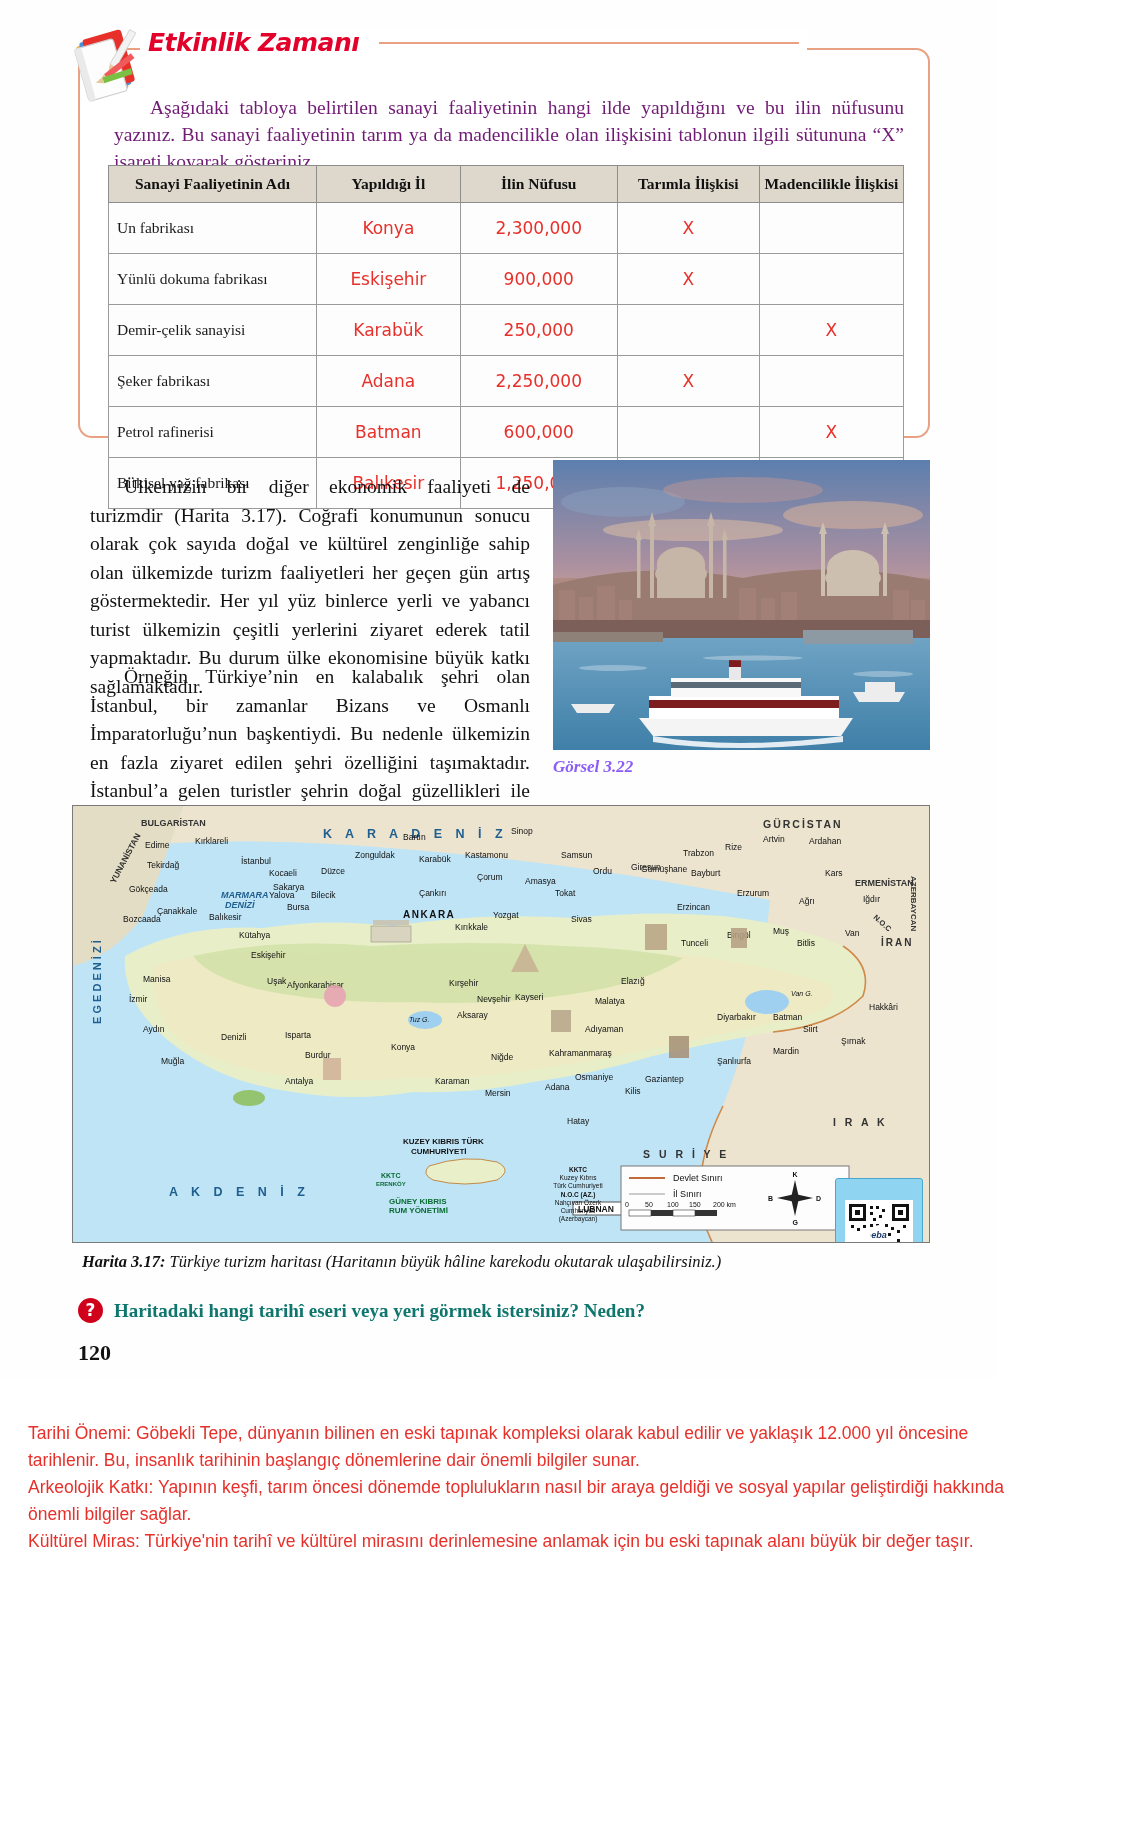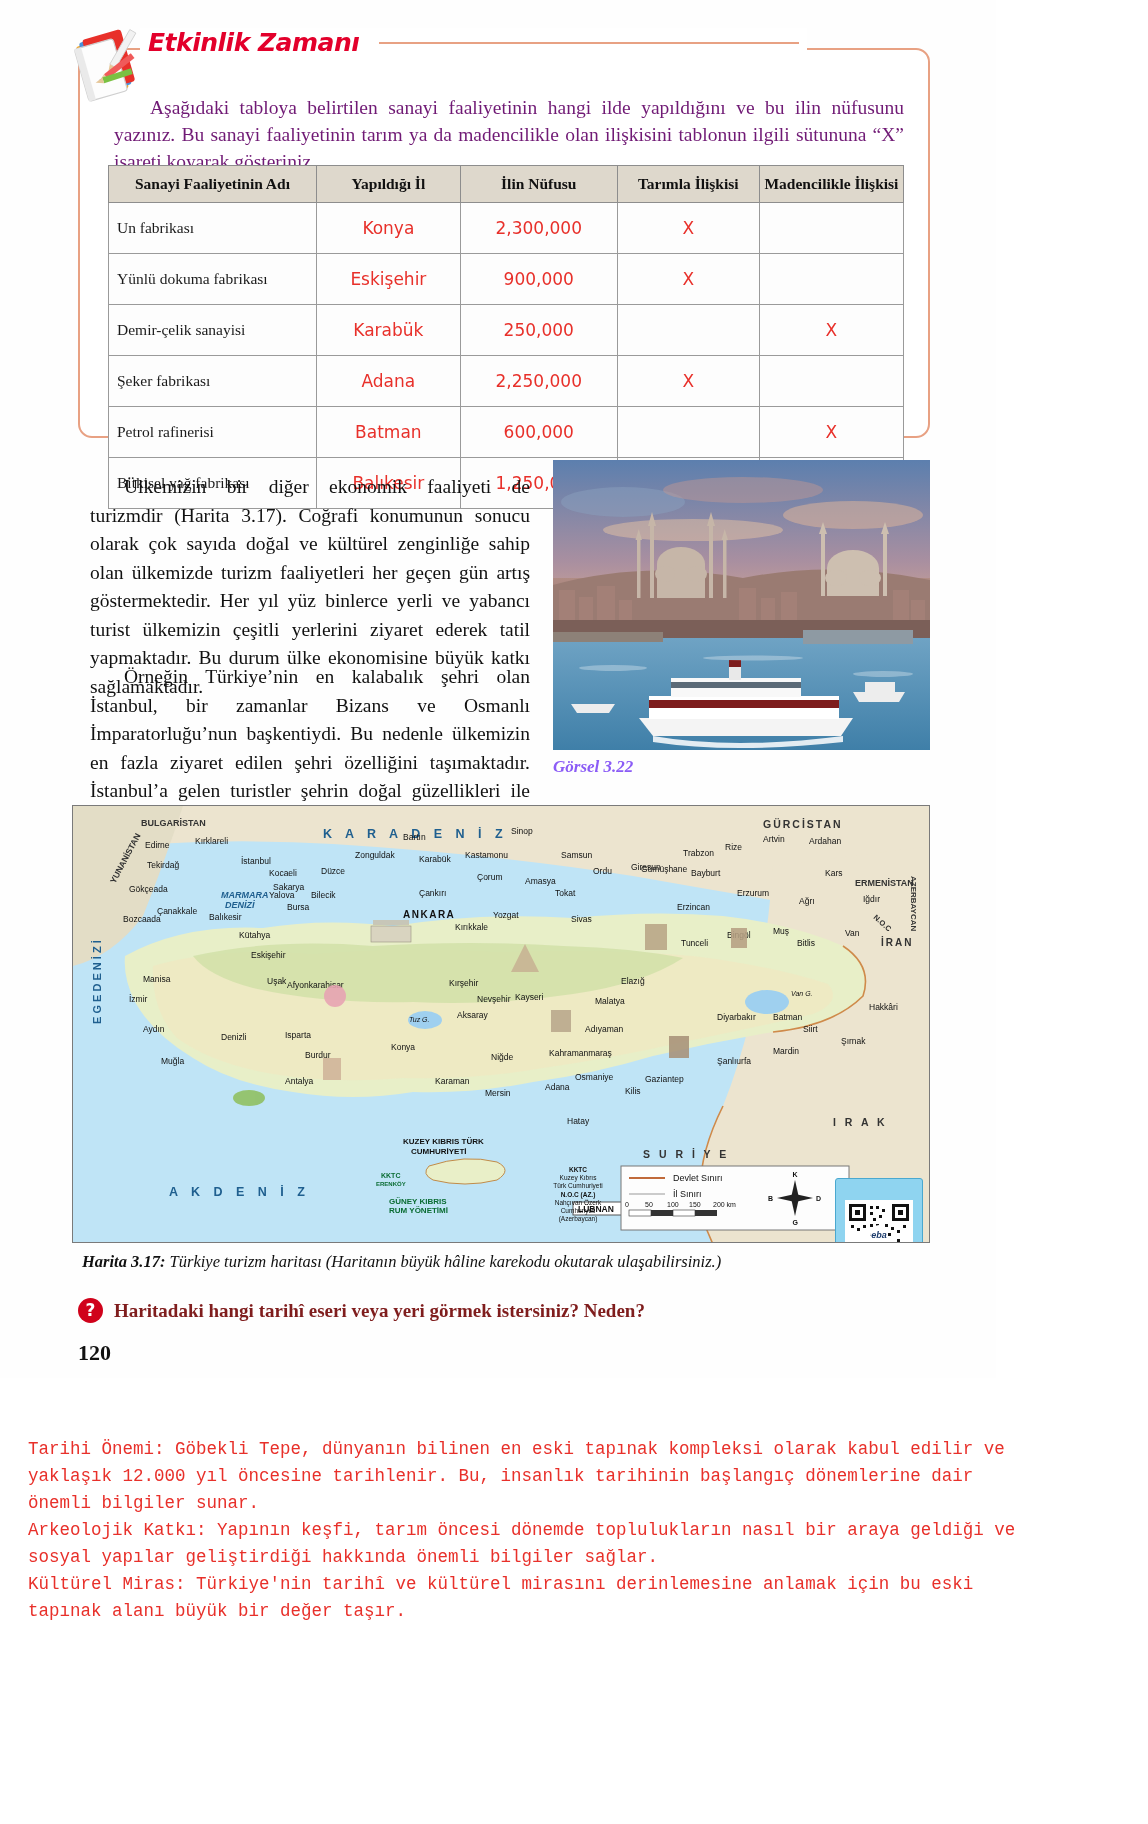--- a/index.html
+++ b/index.html
@@ -113,30 +113,30 @@
   #qr-code { width:68px; height:68px; background:#fff; position:relative; }
   
   #question-row {
     position:absolute; left:78px; top:1298px; display:flex; align-items:center; gap:11px;
   }
   #q-icon {
     width:25px; height:25px; border-radius:50%; background:#d0021b;
     color:#fff; font-family:"DejaVu Sans", sans-serif; font-weight:bold; font-size:17px;
     display:flex; align-items:center; justify-content:center; line-height:1;
   }
-  #question-text { font-size:19px; font-weight:bold; color:#7f1d1d; }
+  #question-text { font-size:19px; font-weight:bold; color:#0f766e; }
   #page-number {
     position:absolute; left:78px; top:1340px;
     font-size:22px; font-weight:bold; color:#111;
   }
   
   #notes {
     position:absolute; left:28px; top:1420px; width:1000px;
-    font-family:Liberation Mono, monospace;
-    font-size:17.5px; line-height:27px; color:#e8302a;margin-top:16px;
+    font-family:Liberation Sans, sans-serif;
+    font-size:17.5px; line-height:27px; color:#e8302a;
   }
   #notes p { margin:0; }
 </style>
 </head>
 <body>
 
 <div id="page">
 
   <div id="activity-box">
 

